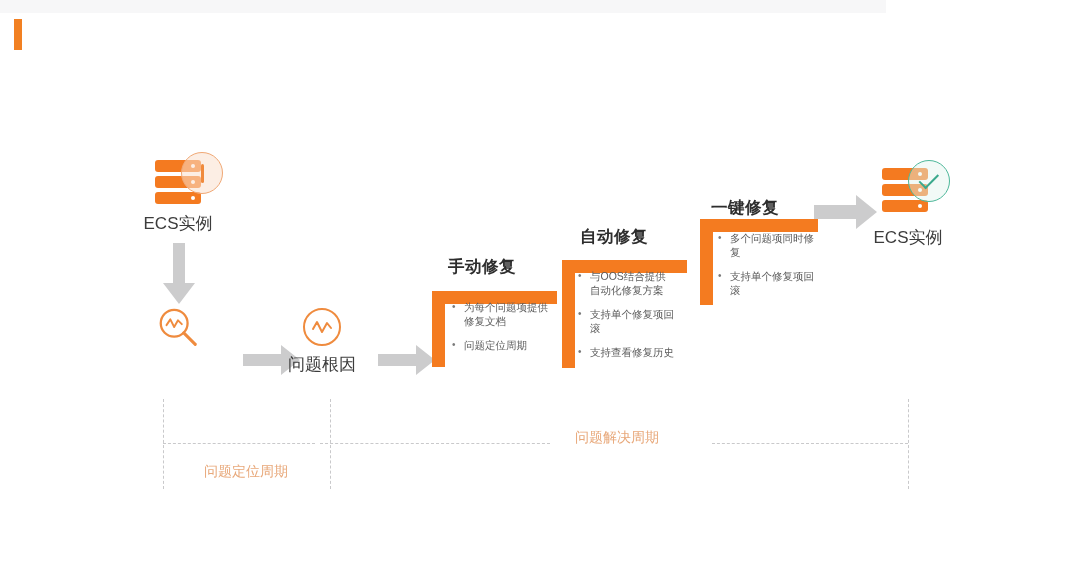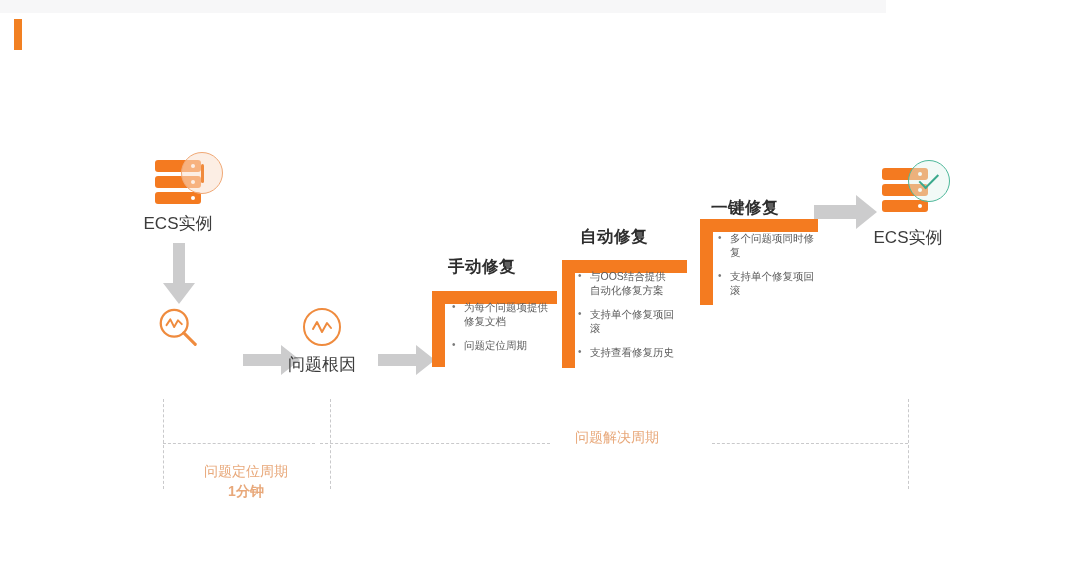--- a/index.html
+++ b/index.html
@@ -366,19 +366,18 @@
   <div class="vdash" style="left:163px; top:399px; height:90px;"></div>
   <div class="vdash" style="left:330px; top:399px; height:90px;"></div>
   <div class="vdash" style="left:908px; top:399px; height:90px;"></div>
 
   <div class="hdash" style="left:163px; top:443px; width:152px;"></div>
   <div class="hdash" style="left:320px; top:443px; width:230px;"></div>
   <div class="hdash" style="left:712px; top:443px; width:196px;"></div>
 
   <div class="period" style="left:176px; top:427px; width:140px;margin-top:34px;">
     <div class="l1">问题定位周期</div>
-    <div class="l2">1分钟</div>
   </div>
   <div class="period" style="left:537px; top:427px; width:160px;">
     <div class="l1">问题解决周期</div>
   </div>
 
 </div>
 
 </body></html>

